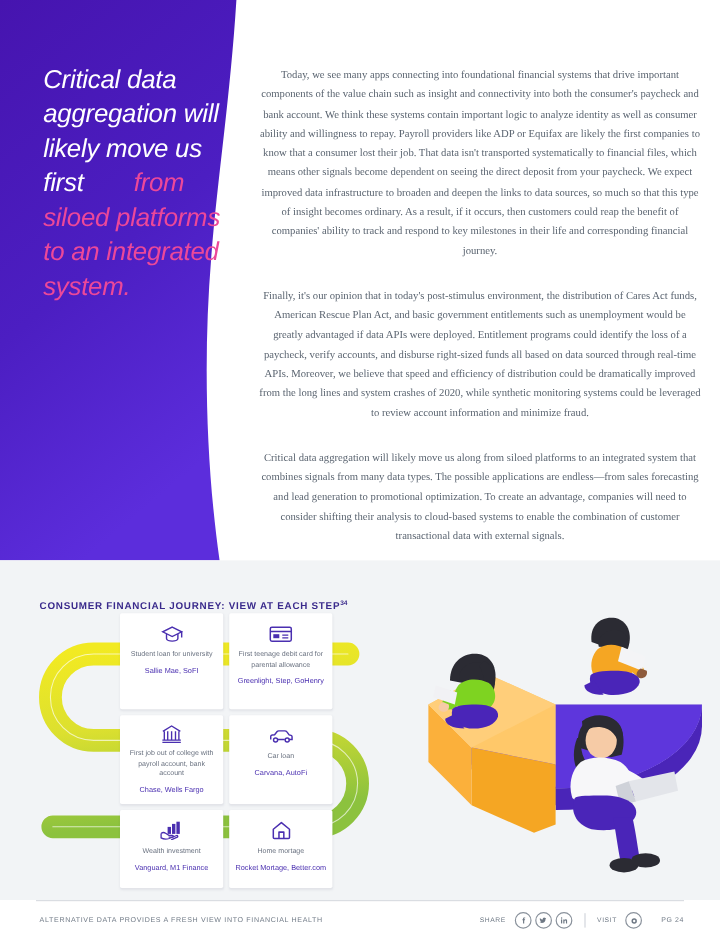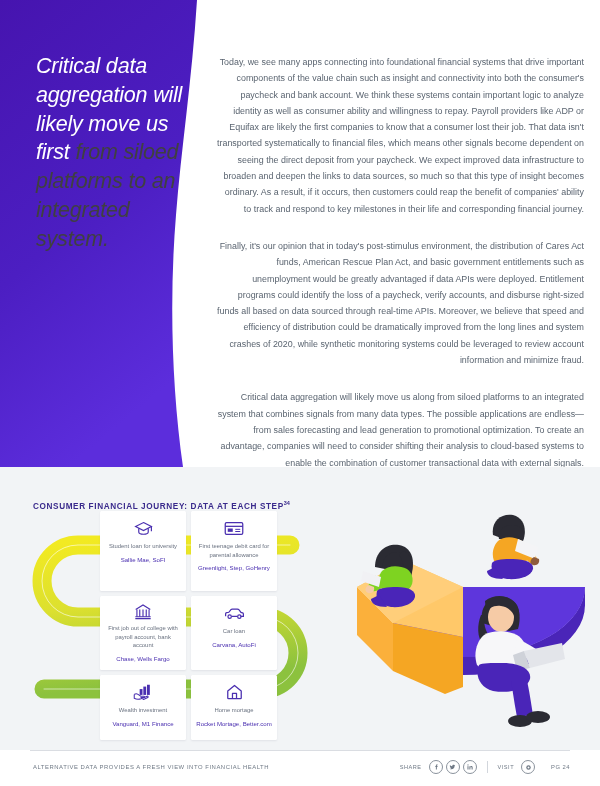--- a/index.html
+++ b/index.html
@@ -38,35 +38,36 @@
     left: 36px;
     top: 52px;
     width: 160px;
     font-style: italic;
     font-size: 21.5px;
     line-height: 1.34;
     font-weight: 400;
     letter-spacing: -0.2px;
   }
   .pq-white { color: #ffffff; }
-  .pq-yellow { color: #404040; }
+  .pq-yellow { color: #ec4899; margin-left: 36px; }
 
   #body-copy {
     position: absolute;
     left: 216px;
     top: 54px;
     width: 368px;
   }
   #body-copy p {
     margin: 0 0 21px 0;
     font-size: 8.9px;
     line-height: 1.83;
     color: #5A6470;
-    text-align: right;
+    text-align: center;
     letter-spacing: 0.01px;
+    font-family: Liberation Serif, serif;
   }
   #body-copy p:last-child { margin-bottom: 0; }
 
   
   #infographic {
     position: absolute;
     left: 0; top: 467px;
     width: 600px;
     height: 283px;
     background: #F2F4F6;
@@ -236,21 +237,21 @@
     <p>Today, we see many apps connecting into foundational financial systems that drive important components of the value chain such as insight and connectivity into both the consumer's paycheck and bank account. We think these systems contain important logic to analyze identity as well as consumer ability and willingness to repay. Payroll providers like ADP or Equifax are likely the first companies to know that a consumer lost their job. That data isn't transported systematically to financial files, which means other signals become dependent on seeing the direct deposit from your paycheck. We expect improved data infrastructure to broaden and deepen the links to data sources, so much so that this type of insight becomes ordinary. As a result, if it occurs, then customers could reap the benefit of companies' ability to track and respond to key milestones in their life and corresponding financial journey.</p>
     <p>Finally, it's our opinion that in today's post-stimulus environment, the distribution of Cares Act funds, American Rescue Plan Act, and basic government entitlements such as unemployment would be greatly advantaged if data APIs were deployed.  Entitlement programs could identify the loss of a paycheck, verify accounts, and disburse right-sized funds all based on data sourced through real-time APIs. Moreover, we believe that speed and efficiency of distribution could be dramatically improved from the long lines and system crashes of 2020, while synthetic monitoring systems could be leveraged to review account information and minimize fraud.</p>
     <p>Critical data aggregation will likely move us along from siloed platforms to an integrated system that combines signals from many data types. The possible applications are endless—from sales forecasting and lead generation to promotional optimization. To create an advantage, companies will need to consider shifting their analysis to cloud-based systems to enable the combination of customer transactional data with external signals.</p>
   </div>
 
 </div>
 
 <div id="infographic">
 
   <div id="info-title">
-    <span>CONSUMER FINANCIAL JOURNEY: DATA AT EACH STEP</span><sup>34</sup>
+    <span>CONSUMER FINANCIAL JOURNEY: VIEW AT EACH STEP</span><sup>34</sup>
   </div>
 
   <svg id="road-layer" viewBox="0 0 340 283">
     <defs>
       <linearGradient id="roadgrad" x1="0" y1="0" x2="0.2" y2="1">
         <stop offset="0%" stop-color="#F2EA22"></stop>
         <stop offset="45%" stop-color="#DCE02F"></stop>
         <stop offset="100%" stop-color="#8CC23E"></stop>
       </linearGradient>
     </defs>

